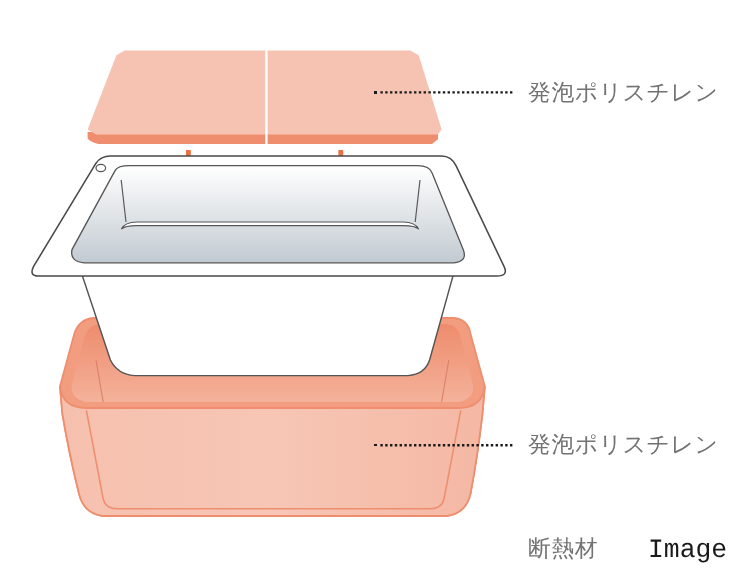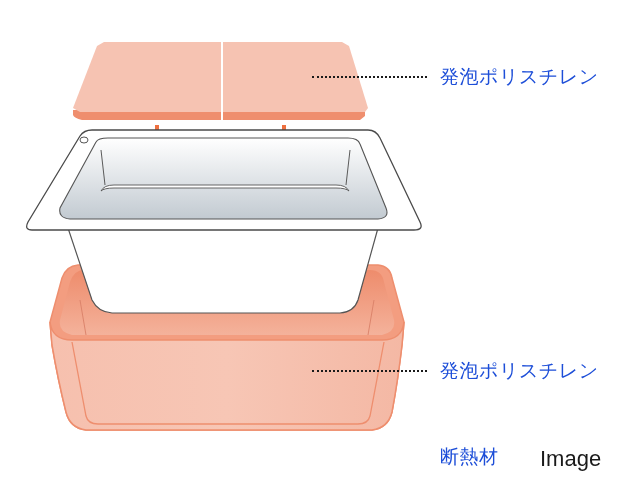--- a/index.html
+++ b/index.html
@@ -1,22 +1,22 @@
 <!DOCTYPE html>
 <html><head>
 <meta charset="utf-8">
 <style>
   html, body { margin: 0; padding: 0; background: #ffffff; }
   body { width: 618px; height: 478px; position: relative; overflow: hidden;
          font-family: "DejaVu Sans", sans-serif; }
   #diagram { position: absolute; left: 0; top: 0; }
-  .label { position: absolute; font-size: 19px; color: #1d4ed8; white-space: nowrap;
+  .label { position: absolute; font-size: 19px; color: #737373; white-space: nowrap;
            font-family: "DejaVu Sans", sans-serif; letter-spacing: 0.5px; }
   .leader { position: absolute; height: 0; border-top: 2px dotted #1a1a1a; }
-  .caption { position: absolute; font-family: Liberation Sans, sans-serif; font-size: 22px;
+  .caption { position: absolute; font-family: Liberation Mono, monospace; font-size: 22px;
              color: #1a1a1a; white-space: nowrap; }
 </style>
 </head>
 <body>
 
 <svg id="diagram" width="618" height="478" viewBox="0 0 618 478" xmlns="http://www.w3.org/2000/svg">
   <defs>
     <linearGradient id="water" x1="0" y1="0" x2="0" y2="1">
       <stop offset="0" stop-color="#ffffff"></stop>
       <stop offset="1" stop-color="#c2cad1"></stop>

